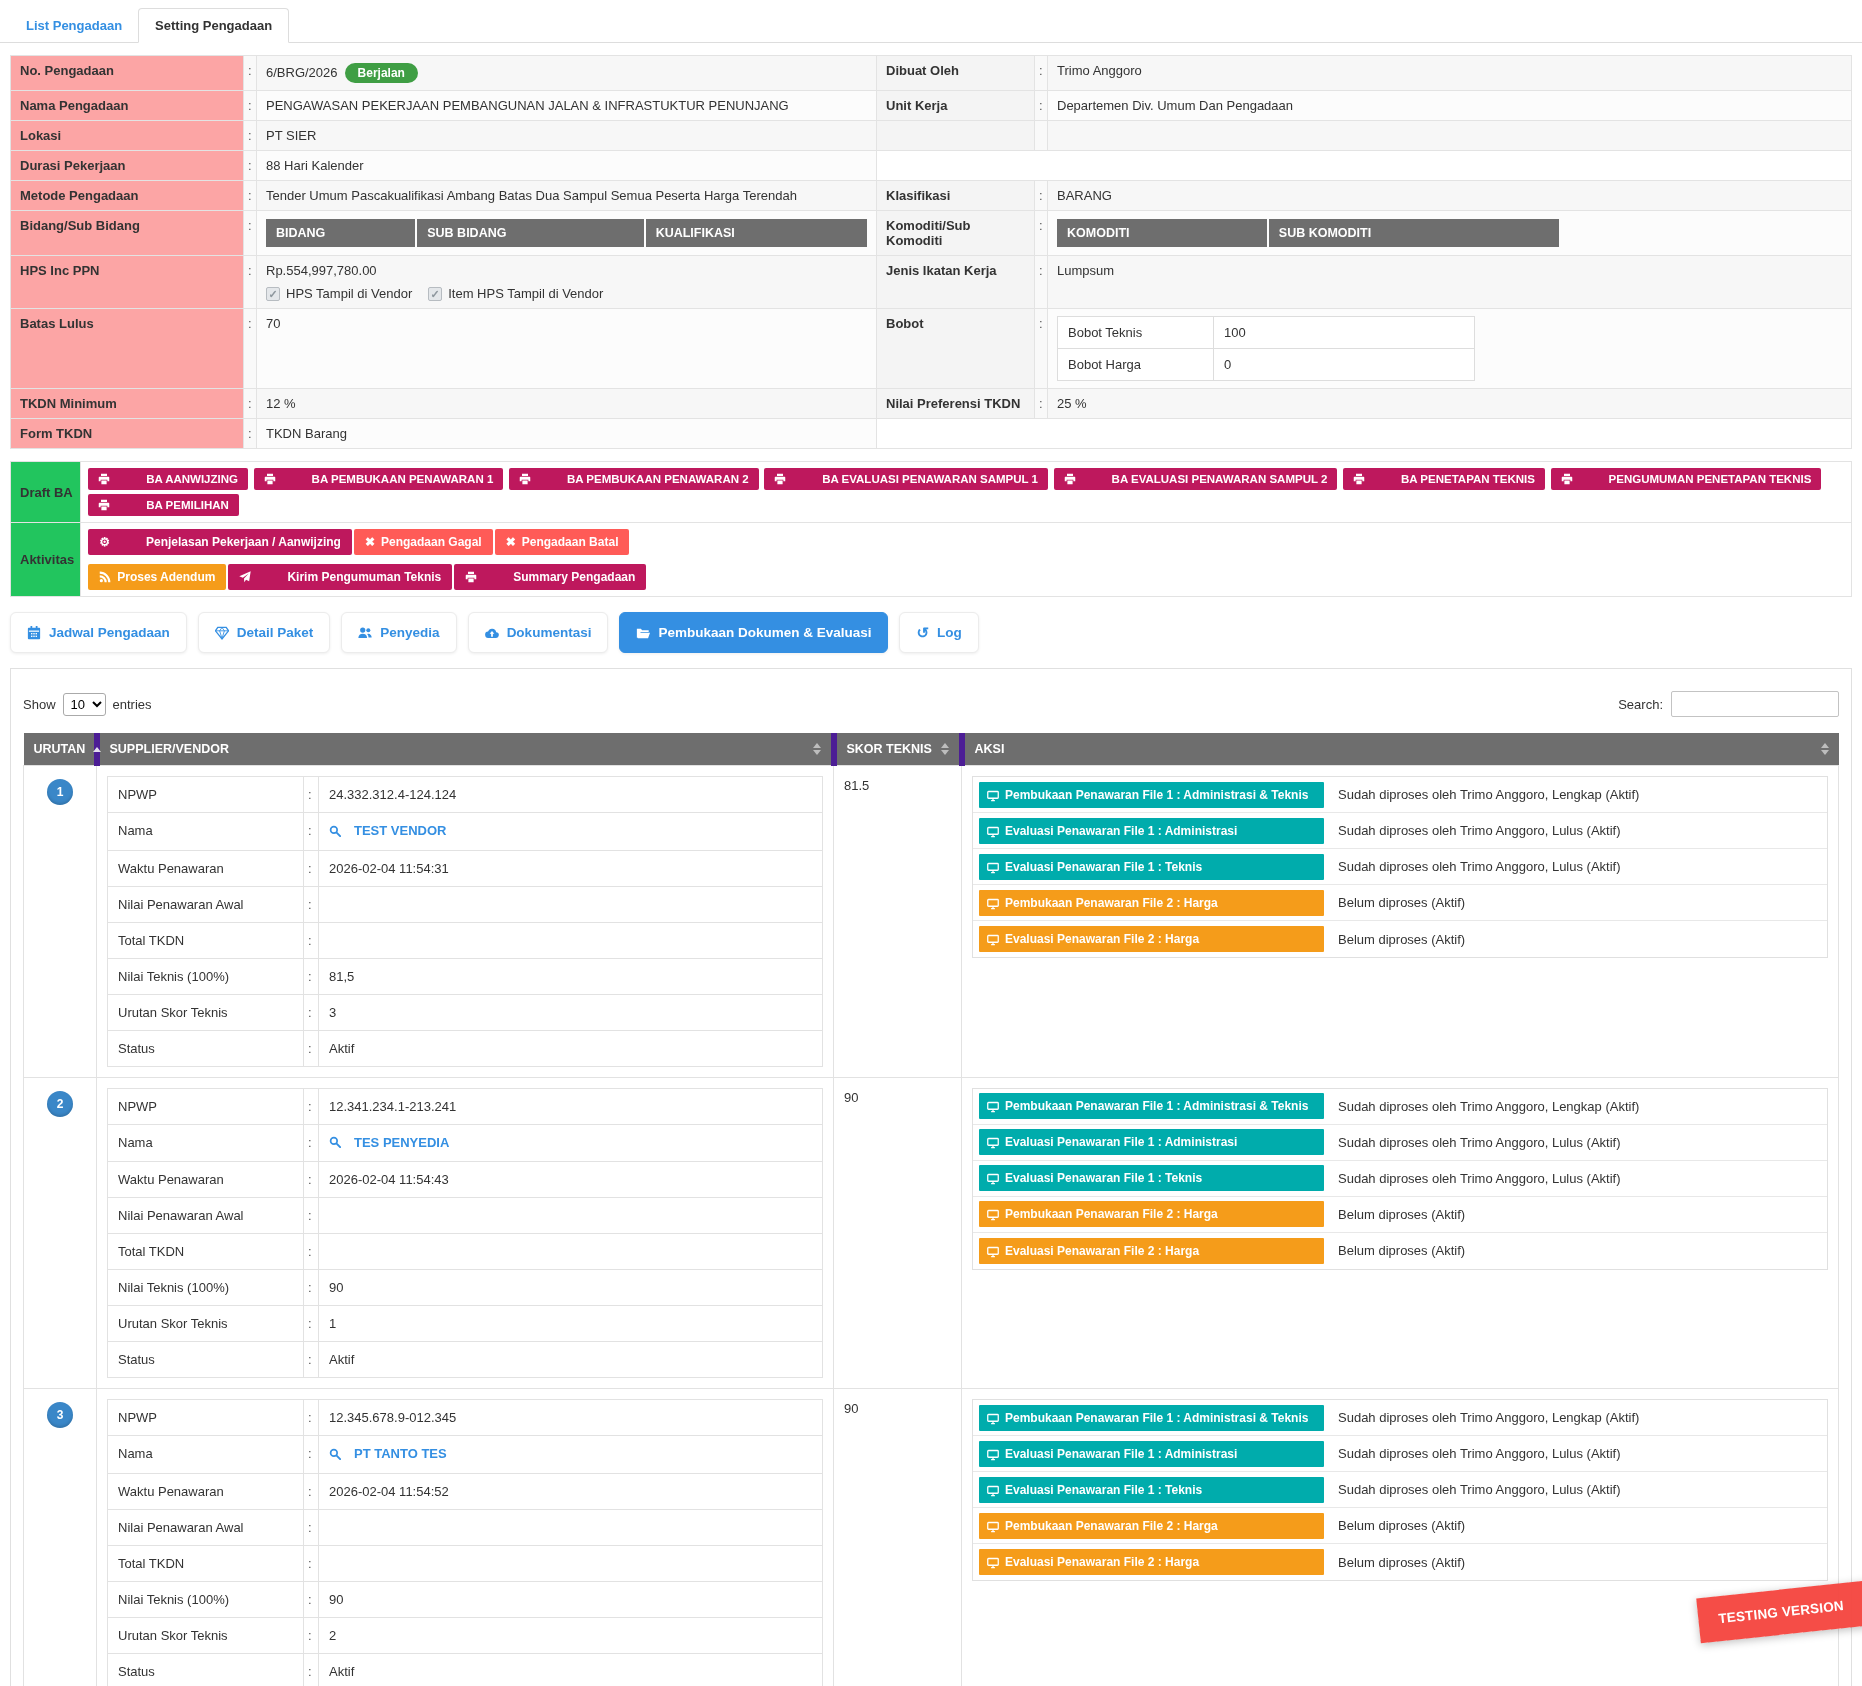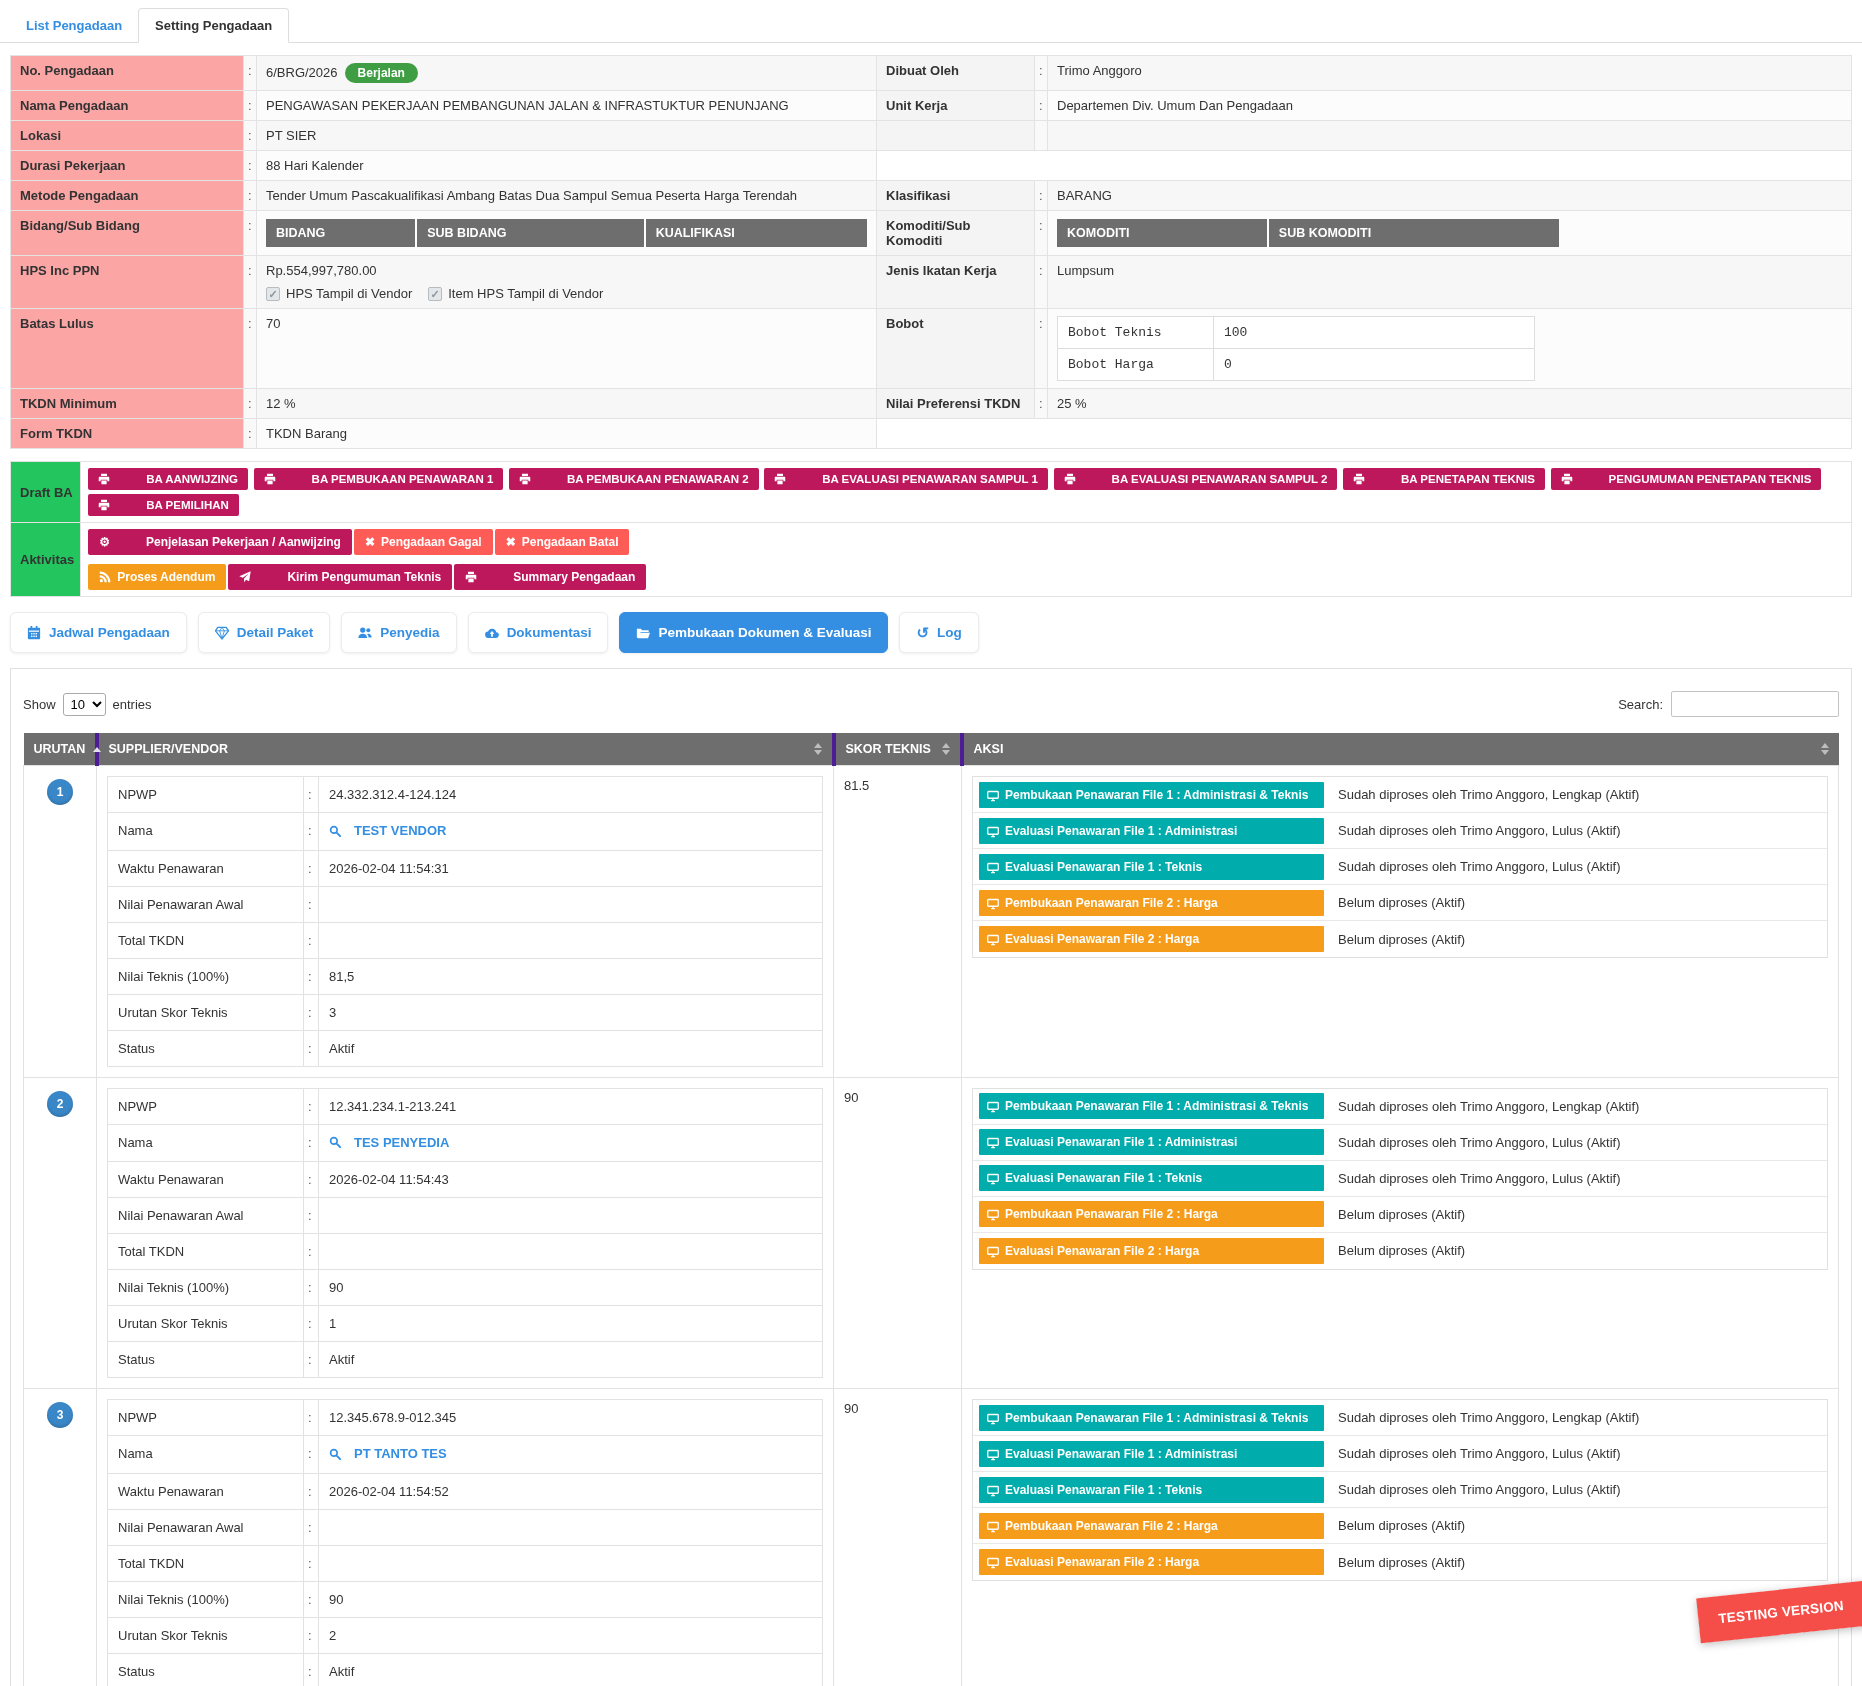--- a/index.html
+++ b/index.html
@@ -23,21 +23,21 @@
   .info-tbl tr:nth-child(odd) .dv { background:#f7f7f7; }
   .dv1 { width:620px; }
   .badge-green { display:inline-block; background:#3f9e44; color:#fff; font-weight:700; font-size:12px; padding:3px 13px; border-radius:11px; margin-left:7px; }
   .hdr-tbl { border-collapse:collapse; width:100%; margin:1px 0; }
   .hdr-tbl th { background:#6e6e6e; color:#fff; text-align:left; font-size:12.5px; font-weight:700; padding:7px 10px; border-left:2px solid #fdfdfd; }
   .hdr-tbl th:first-child { border-left:none; }
   .hdr-tbl.w-half { width:502px; }
   .cb-line { margin-top:8px; display:flex; align-items:center; }
   .cb { display:inline-flex; align-items:center; gap:6px; margin-right:16px; }
   .cb-box { width:14px; height:14px; background:#e4e7ea; border:1px solid #b7bcc1; border-radius:2px; color:#8e979e; font-size:11px; line-height:12px; text-align:center; font-weight:700; }
-  .bobot-tbl { border-collapse:collapse; width:478px; background:#3b82f6;font-family:Liberation Mono, monospace; }
+  .bobot-tbl { border-collapse:collapse; width:418px; background:#3b82f6; }
   .bobot-tbl td { border:1px solid #ddd; padding:8px 10px; font-size:13px; background:#fff; }
   .bobot-l { width:156px; }
 
   
   .ba-tbl { width:calc(100% - 20px); margin:12px 10px 0 10px; border-collapse:collapse; border:1px solid #ddd; }
   .ba-tbl td { border:1px solid #e3e3e3; padding:4px 6px; vertical-align:middle; }
   .ba-label { width:58px; font-weight:700; background:#22c55e; padding-left:9px !important; }
   .btn { display:inline-flex; align-items:center; gap:6px; border:none; color:#fff; font-family:inherit; font-weight:700; font-size:11.5px; padding:5px 10px; margin:2px 1px; border-radius:2px; cursor:pointer; white-space:nowrap; }
   .btn-md { font-size:12px; padding:6px 11px; font-weight:700; }
   .btn-blue { background:#be185d;gap:36px; }
@@ -53,21 +53,21 @@
 
   
   .panel { margin:15px 10px 0 10px; border:1px solid #e0e0e0; background:#fff; padding:22px 12px 26px 12px; }
   .dt-controls { display:flex; justify-content:space-between; align-items:center; margin-bottom:16px; }
   .dt-show { display:flex; align-items:center; gap:7px;justify-content:flex-end; }
   .dt-show select { font-family:inherit; font-size:13px; padding:2px 3px; border:1px solid #aaa; border-radius:3px; background:#fff; }
   .dt-search { display:flex; align-items:center; gap:8px;justify-content:space-between; }
   .dt-search input { width:168px; height:26px; border:1px solid #c3c3c3; border-radius:2px; padding:0 6px; font-family:inherit; font-size:13px; }
 
   .main-tbl { width:100%; border-collapse:collapse; table-layout:fixed; }
-  .main-tbl thead th { background:#6e6e6e; color:#fff; font-size:12.5px; font-weight:700; text-align:left; padding:9px 10px; border-left:4px solid #4c1d95; cursor:pointer; }
+  .main-tbl thead th { background:#6e6e6e; color:#fff; font-size:12.5px; font-weight:700; text-align:left; padding:9px 10px; border-left:6px solid #4c1d95; cursor:pointer; }
   .main-tbl thead th:first-child { border-left:none; }
   .th-inner { display:flex; align-items:center; justify-content:space-between; }
   .th-inner .lbl { white-space:nowrap; }
   .sorts { display:inline-flex; flex-direction:column; gap:2px; margin-left:8px; }
   .tri-up { width:0; height:0; border-left:4px solid transparent; border-right:4px solid transparent; border-bottom:5px solid rgba(255,255,255,.55); }
   .tri-dn { width:0; height:0; border-left:4px solid transparent; border-right:4px solid transparent; border-top:5px solid rgba(255,255,255,.55); }
   .tri-solo { border-bottom-color:rgba(255,255,255,.85); }
   .main-tbl tbody td { border:1px solid #e2e2e2; vertical-align:top; padding:10px; background:#fff; }
   .c-urutan { text-align:center; }
   .num-badge { display:inline-flex; align-items:center; justify-content:center; width:26px; height:26px; border-radius:50%; background:#3a87c8; color:#fff; font-size:12px; font-weight:700; margin-top:3px; box-shadow:inset 0 -2px 3px rgba(0,0,0,.15); }

